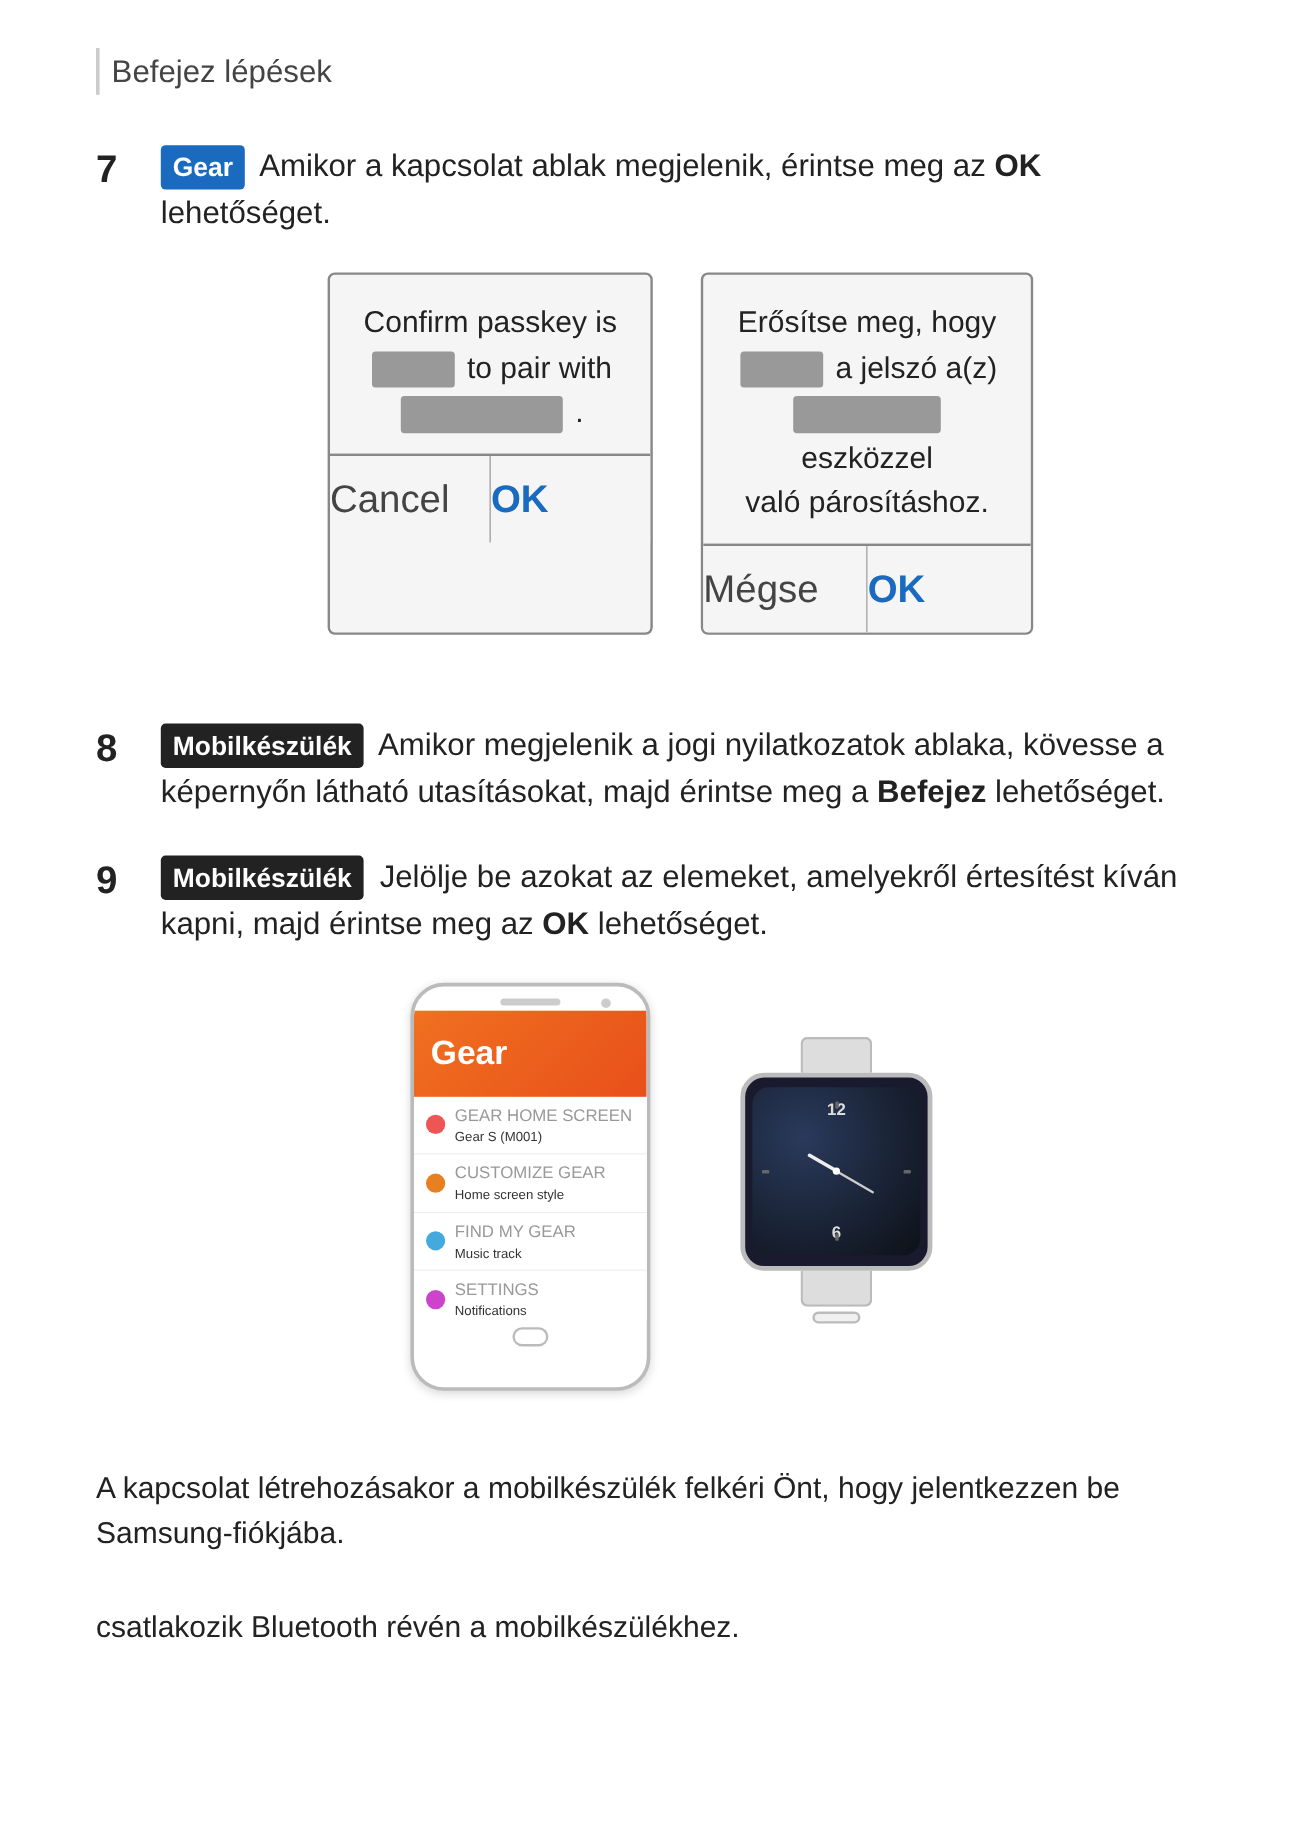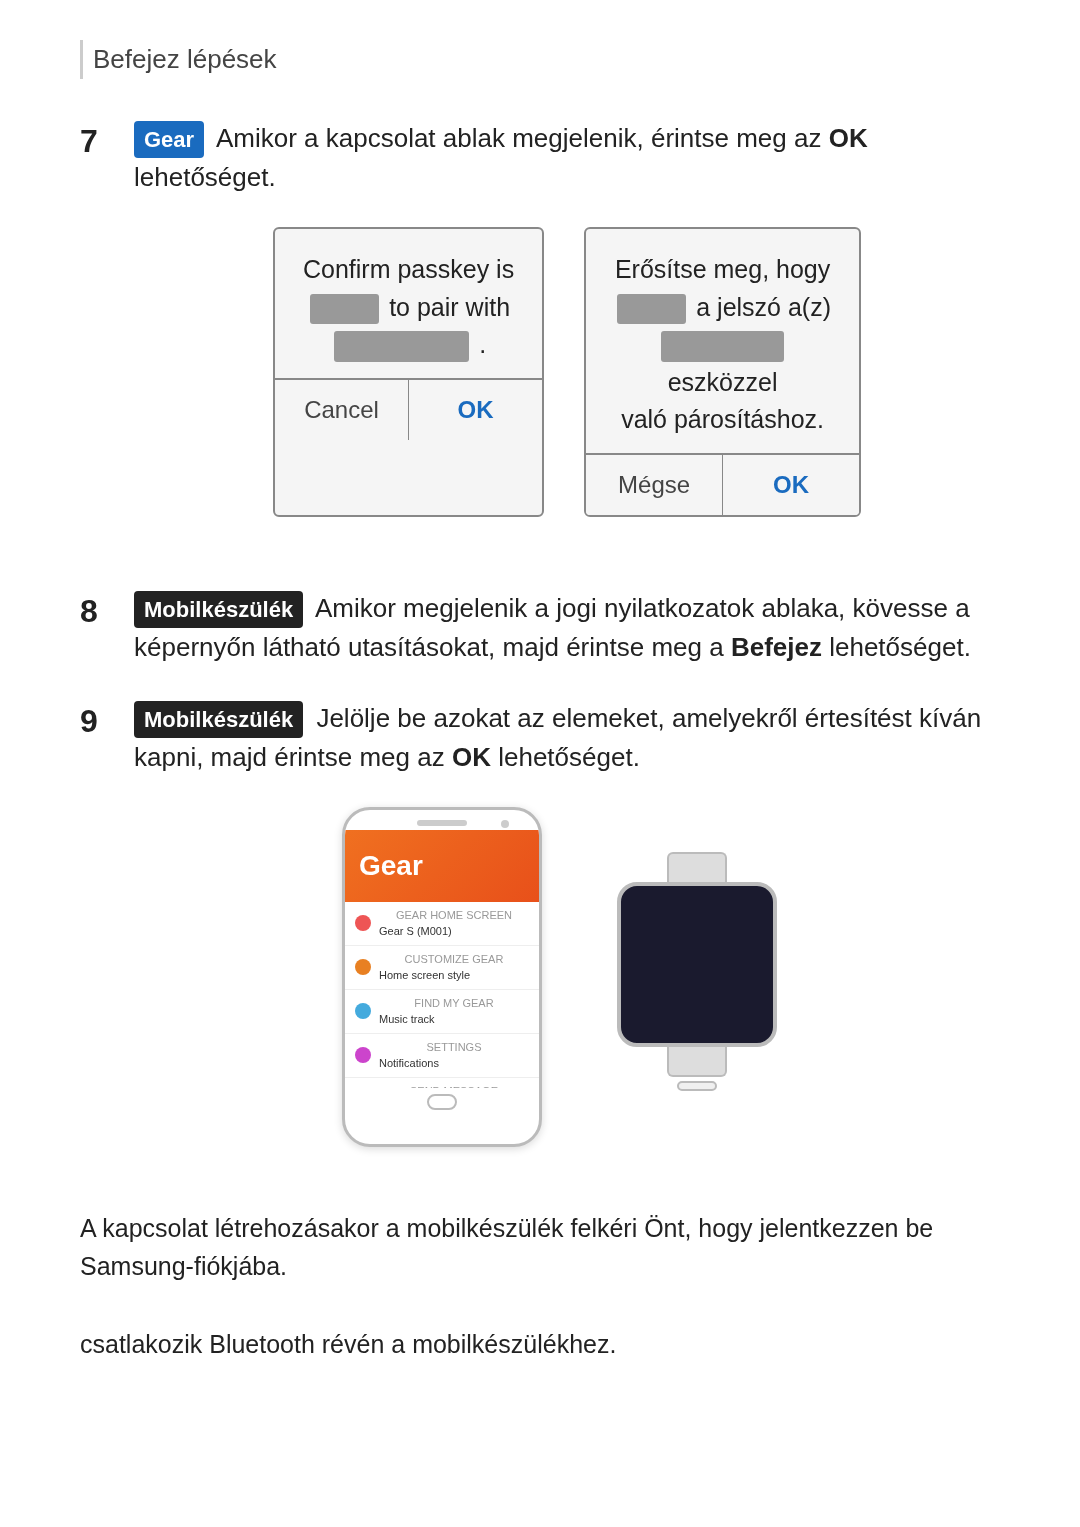--- a/index.html
+++ b/index.html
@@ -101,23 +101,23 @@
       line-height: 1.4;
     }
 
     .dialog-buttons {
       display: flex;
       border-top: 2px solid #888;
     }
 
     .dialog-btn {
       flex: 1;
-      text-align: center;
+      text-align: left;
       padding: 12px 0;
-      font-size: 24px;
+      font-size: 32px;
       color: #444;
       cursor: pointer;
       background: #f5f5f5;
     }
 
     .dialog-btn:first-child {
       border-right: 1px solid #888;
     }
 
     .dialog-btn-ok {
@@ -334,23 +334,22 @@
       height: 16px;
       border-radius: 50%;
       flex-shrink: 0;
     }
 
     .app-info {
       flex: 1;
     }
 
     .app-label-small {
-      font-size: 11px;
+      font-size: 14px;
       color: #999;
-      text-align: center;
     }
 
     .app-name {
       font-size: 11px;
       color: #333;
     }
   </style>
 </head>
 <body>
 
@@ -473,20 +472,34 @@
             </div>
           </div>
         </div>
         <div class="phone-home-btn"></div>
       </div>
 
       <div class="watch-mockup">
         <div class="watch-band-top"></div>
         <div class="watch-body">
           <div class="watch-btn"></div>
+          <div class="watch-face">
+
+            <div class="watch-time-12">12</div>
+            <div class="watch-time-6">6</div>
+
+            <div class="watch-hand-hour"></div>
+            <div class="watch-hand-min"></div>
+            <div class="watch-center-dot"></div>
+
+            <div style="position:absolute; top:12px; left:calc(50% - 1.5px); width:3px; height:6px; background:#666; border-radius:1px;"></div>
+            <div style="position:absolute; bottom:12px; left:calc(50% - 1.5px); width:3px; height:6px; background:#666; border-radius:1px;"></div>
+            <div style="position:absolute; left:8px; top:calc(50% - 1.5px); width:6px; height:3px; background:#666; border-radius:1px;"></div>
+            <div style="position:absolute; right:8px; top:calc(50% - 1.5px); width:6px; height:3px; background:#666; border-radius:1px;"></div>
+          </div>
         </div>
         <div class="watch-band-bottom"></div>
 
         <div style="width:40px; height:10px; border:2px solid #bbb; border-radius:5px; margin-top:4px; background:#f0f0f0;"></div>
       </div>
 
     </div>
   </div>
 </div>
 

